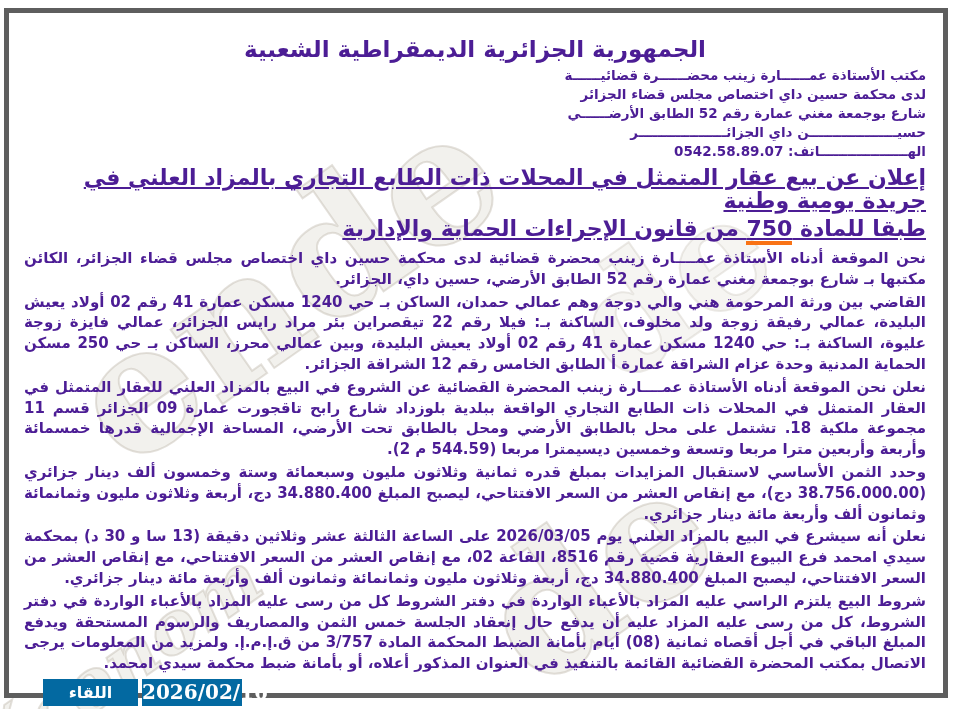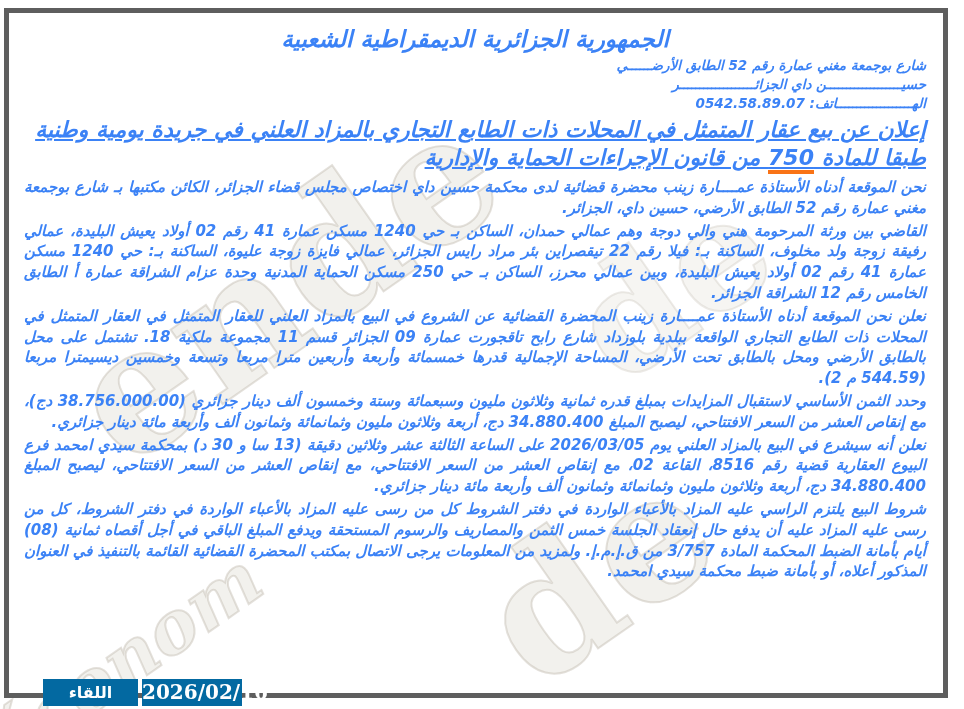--- a/index.html
+++ b/index.html
@@ -32,28 +32,27 @@
     position:absolute;
     left:4px; top:8px;
     width:944px; height:690px;
     box-sizing:border-box;
     border:5px solid #5e5e5e;
     z-index:1;
   }
   
   .content {
     position:absolute;
-    left:14px; top:21px;
+    left:14px; top:31px;
     width:922px; height:676px;
     box-sizing:border-box;
     padding:3px 10px 0 10px;
     direction:rtl;
-    color:#3b82f6;
+    color:#4c1d95;
     z-index:2;
-    font-style:italic;
   }
   .republic {
     text-align:center;
     font-size:23px;
     font-weight:bold;
     line-height:30px;
     margin:0 0 2px 0;
   }
   .office-line {
     text-align:right;
@@ -105,20 +104,22 @@
   <div class="wm wm-3">économ</div>
   <div class="wm wm-4">de</div>
 
   <div class="frame"></div>
 
   <div class="content">
 
     <div class="republic">الجمهورية الجزائرية الديمقراطية الشعبية</div>
 
     <div>
+      <div class="office-line">مكتب الأستاذة عمــــــارة زينب محضــــــرة قضائيــــــة</div>
+      <div class="office-line">لدى محكمة حسين داي اختصاص مجلس قضاء الجزائر</div>
       <div class="office-line">شارع بوجمعة مغني عمارة رقم 52 الطابق الأرضــــــي</div>
       <div class="office-line">حسيـــــــــــــــــــن داي الجزائـــــــــــــــــــر</div>
       <div class="office-line">الهـــــــــــــــــــاتف: 0542.58.89.07</div>
     </div>
 
     <div class="notice-title">إعلان عن بيع عقار المتمثل في المحلات ذات الطابع التجاري بالمزاد العلني في جريدة يومية وطنية</div>
     <div class="notice-title"><span>طبقا للمادة </span><span class="artnum">750</span><span> من قانون الإجراءات الحماية والإدارية</span></div>
 
     <div class="body-block">
       <p class="para">نحن الموقعة أدناه الأستاذة عمــــارة زينب محضرة قضائية لدى محكمة حسين داي اختصاص مجلس قضاء الجزائر، الكائن مكتبها بـ شارع بوجمعة مغني عمارة رقم 52 الطابق الأرضي، حسين داي، الجزائر.</p>

